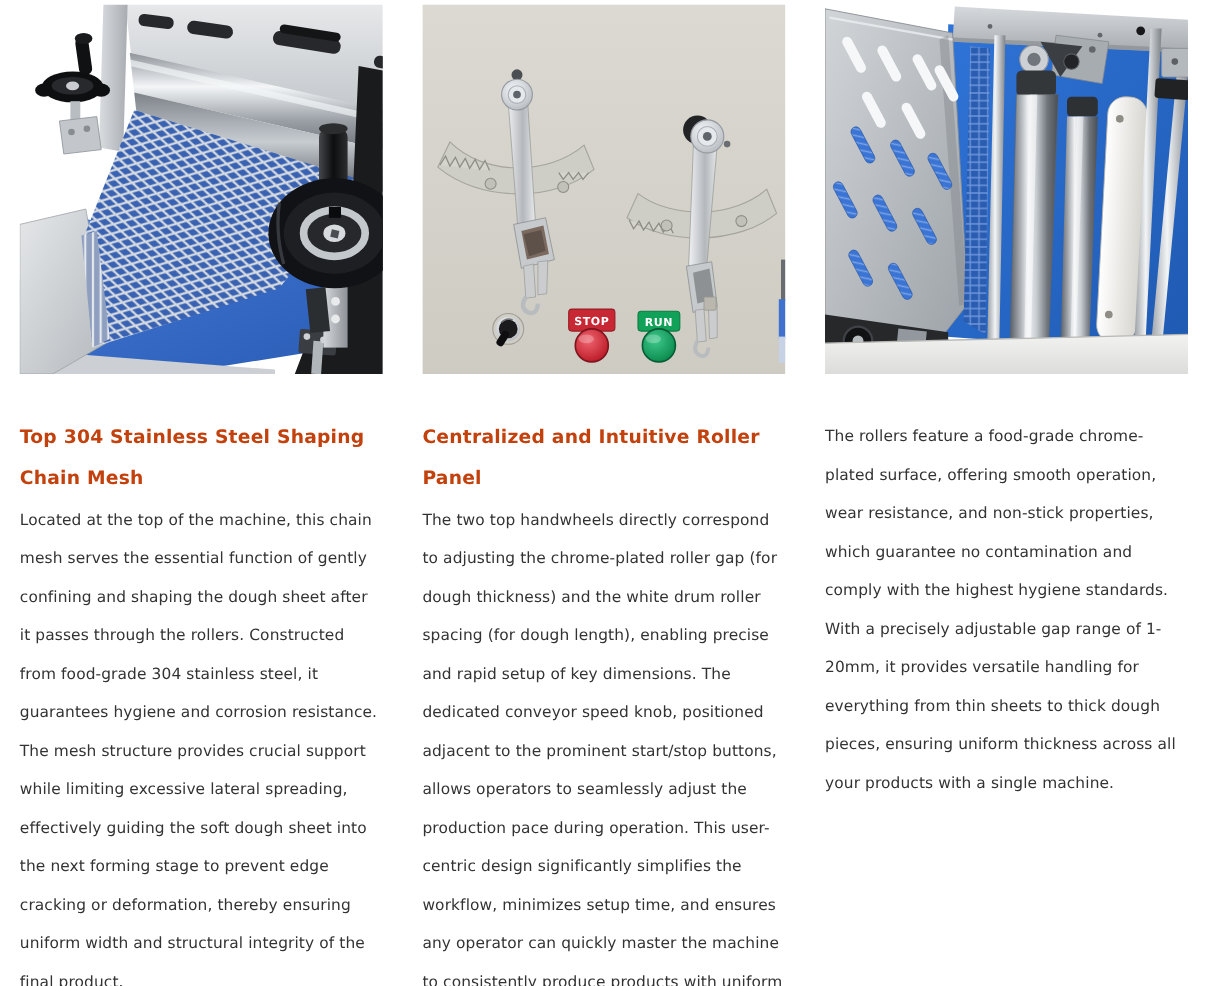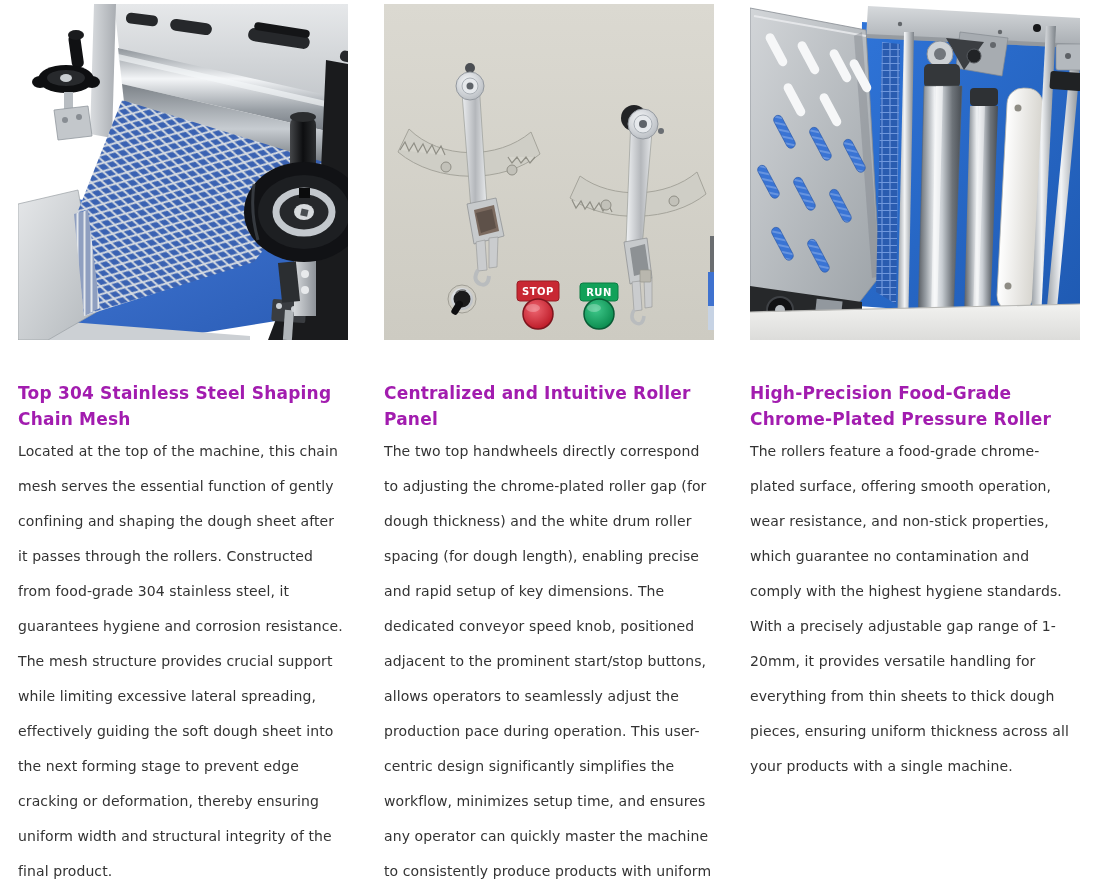--- a/index.html
+++ b/index.html
@@ -1,21 +1,21 @@
 <!DOCTYPE html>
 <html><head>
 <meta charset="utf-8">
 <style>
   html,body{margin:0;padding:0;background:#ffffff;}
   body{width:1107px;font-family:"DejaVu Sans","Liberation Sans",sans-serif;}
   .features{display:flex;gap:36px;padding:4px 27px 26px 18px;box-sizing:border-box;}
   .feature{flex:0 0 330px;width:330px;}
   .photo{width:330px;height:336px;margin-bottom:40px;}
   .photo svg{width:330px;height:336px;display:block;}
-  .title{font-size:17px;font-weight:bold;color:#a21caf;line-height:26px;margin:0;letter-spacing:.2px;}
+  .title{font-size:17px;font-weight:bold;color:#c2410c;line-height:37px;margin:0;letter-spacing:.2px;}
   .body{font-size:14px;color:#333333;line-height:35px;margin:2px 0 0 0;letter-spacing:.1px;}
 </style>
 </head>
 <body>
 
 <div class="features">
 
   <div class="feature">
     <div class="photo">
       <svg viewBox="0 0 330 336">
@@ -371,17 +371,16 @@
         <g>
           <polygon points="0,282 112,298 112,316 0,312" fill="#26282a"></polygon>
           <circle cx="30" cy="306" r="13" fill="#111214" stroke="#3f4246" stroke-width="2"></circle>
           <circle cx="30" cy="306" r="5" fill="#b8bdc2"></circle>
           <rect x="66" y="296" width="26" height="12" transform="rotate(6 79 302)" fill="#92989e"></rect>
           <polygon points="0,308 330,300 330,336 0,336" fill="url(#p3base)"></polygon>
           <polyline points="0,308 330,300" stroke="#b7b7b4" stroke-width="1.2" fill="none"></polyline>
         </g>
       </svg>
     </div>
-    <h3 class="title">High-Precision Food-Grade Chrome-Plated Pressure Roller</h3>
     <p class="body">The rollers feature a food-grade chrome-plated surface, offering smooth operation, wear resistance, and non-stick properties, which guarantee no contamination and comply with the highest hygiene standards. With a precisely adjustable gap range of 1-20mm, it provides versatile handling for everything from thin sheets to thick dough pieces, ensuring uniform thickness across all your products with a single machine.</p>
   </div>
 
 </div>
 
 </body></html>

